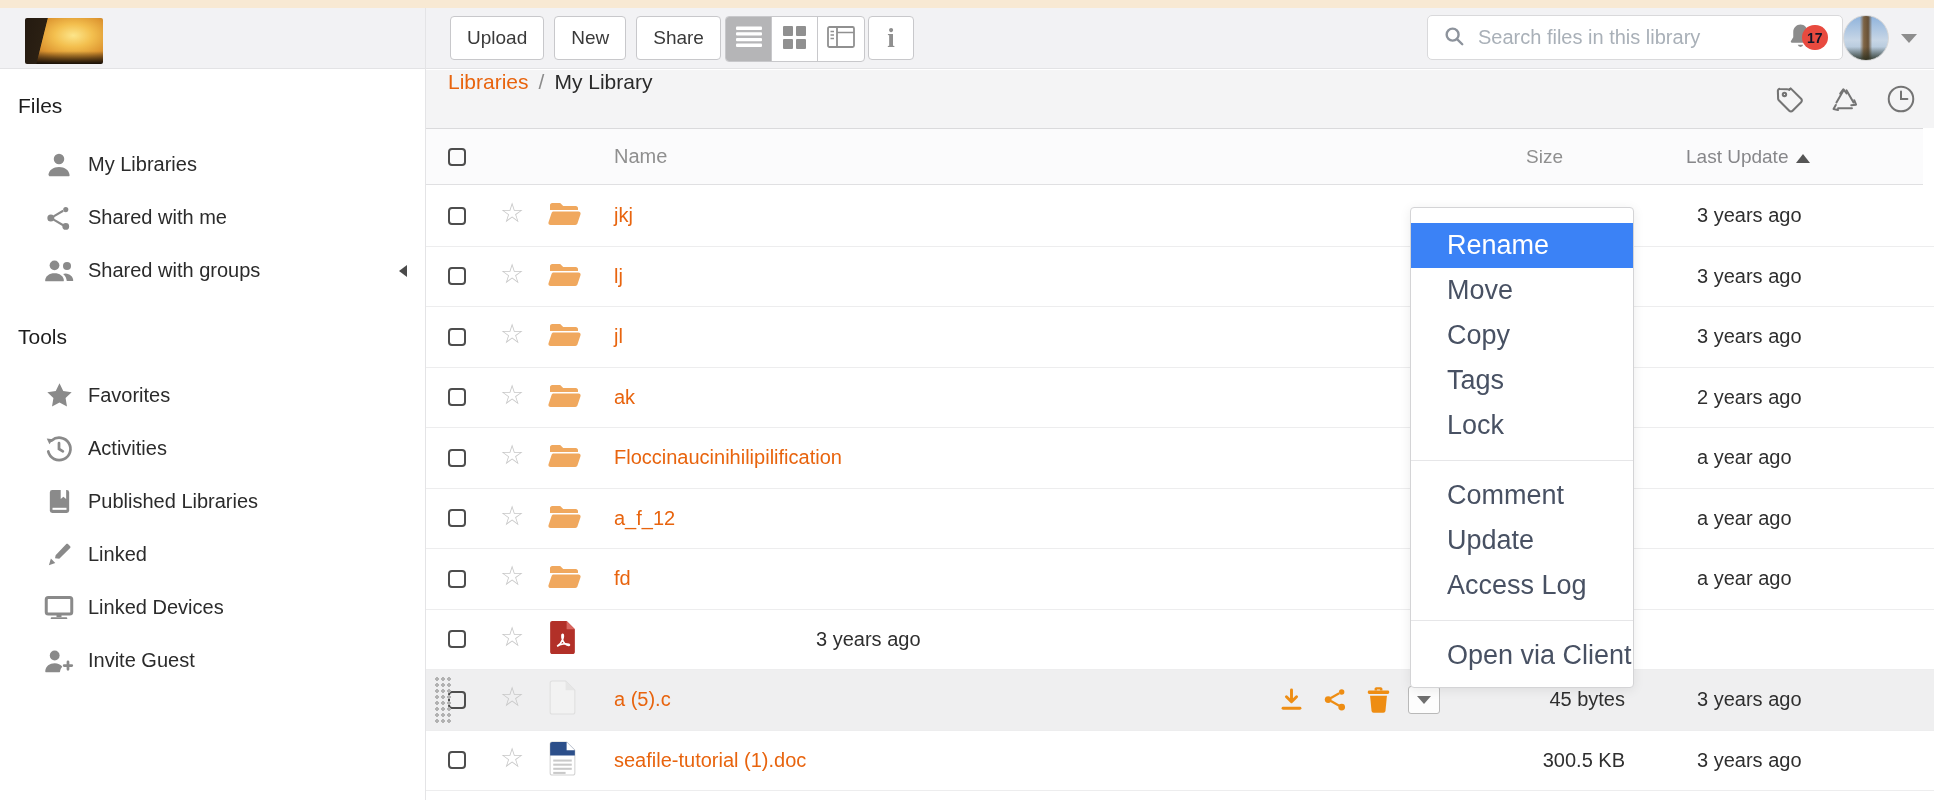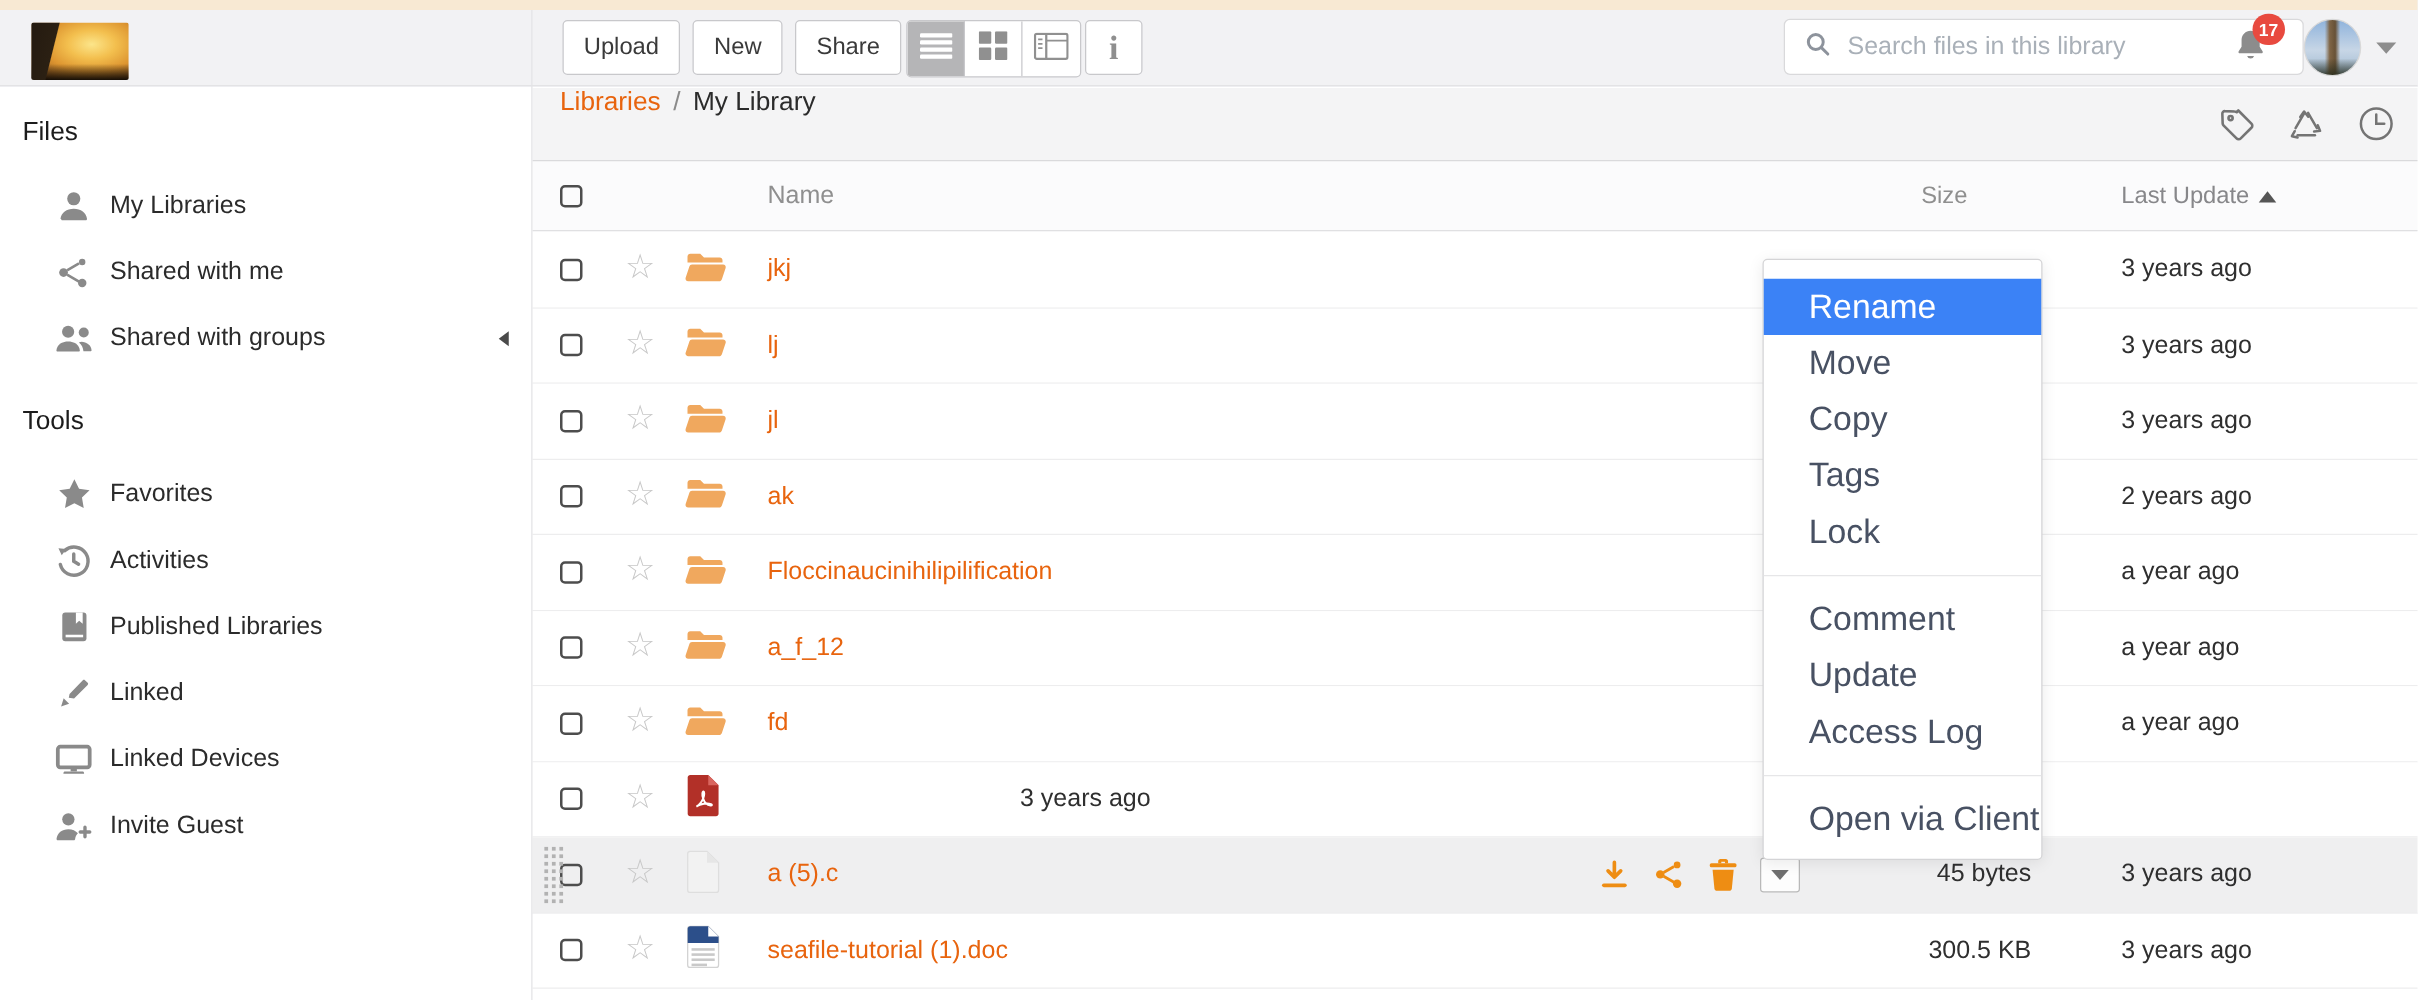--- a/index.html
+++ b/index.html
@@ -32,22 +32,22 @@
     border:1px solid #c8c8cb; border-radius:4px; display:flex; align-items:center; justify-content:center;
     font-family:"Liberation Serif","DejaVu Serif",serif; font-weight:bold; font-size:27px; color:#8f8f8f; cursor:pointer; }
 
   .search { position:absolute; left:1427px; top:7px; width:416px; height:45px; background:#fff;
     border:1px solid #d9d9db; border-radius:5px; display:flex; align-items:center; padding:0 15px; gap:13px; }
   .search input { border:none; outline:none; flex:1; font-size:20px; color:#333; background:transparent;
     font-family:inherit; }
   .search input::placeholder { color:#a9b0b8; }
 
   .bell { position:absolute; left:1786px; top:13px; cursor:pointer; }
-  .badge { position:absolute; left:1802px; top:3px; min-width:25px; height:25px; padding:0 5px;
-    border-radius:13px; background:#e84a3f; color:#ffffff; font-size:14px; font-weight:bold;
+  .badge { position:absolute; left:1802px; top:17px; min-width:25px; height:25px; padding:0 5px;
+    border-radius:13px; background:#e84a3f; color:#0f172a; font-size:14px; font-weight:bold;
     display:flex; align-items:center; justify-content:center; }
   .avatar { position:absolute; left:1843px; top:7px; width:46px; height:46px; border-radius:50%;
     cursor:pointer; border:1px solid #d8d8d8;
     background:
       linear-gradient(to top, rgba(40,45,30,.85) 0%, rgba(40,45,30,0) 30%),
       linear-gradient(90deg, rgba(110,130,160,0) 36%, rgba(122,92,56,.92) 45%, rgba(100,75,45,.95) 55%, rgba(110,130,160,0) 64%),
       linear-gradient(to bottom, #8fb3dc 0%, #c7d6e6 55%, #9fb8cf 100%); }
   .avatar-caret { position:absolute; left:1901px; top:26px; width:0; height:0; cursor:pointer;
     border-left:8px solid transparent; border-right:8px solid transparent; border-top:9px solid #8d8d8d; }
 
@@ -65,21 +65,21 @@
 
   
   .breadcrumb-row { position:fixed; left:426px; top:70px; right:0; height:58px; background:#f4f4f5;
     display:flex; padding-left:22px; }
   .crumb-root { color:#e8640e; font-size:21px; cursor:pointer; }
   .crumb-sep { color:#8a8a8a; font-size:21px; margin:0 10px; }
   .crumb-cur { color:#2b2b2b; font-size:21px; }
   .crumb-icons { position:absolute; right:17px; top:0; height:58px; display:flex; align-items:center; gap:24px; }
   .crumb-ic { width:32px; height:32px; display:flex; align-items:center; justify-content:center; cursor:pointer; }
 
-  .table-header { position:fixed; left:426px; top:128px; right:0; height:57px; background:#fbfbfc;
+  .table-header { position:fixed; left:426px; top:128px; right:11px; height:57px; background:#fbfbfc;
     border-top:1px solid #dadadc; border-bottom:1px solid #e0e0e2; display:flex; align-items:center;
     padding-left:22px; font-size:19px; color:#8f8f8f; }
   .rows { position:fixed; left:426px; top:186px; right:0; bottom:0; background:#fff; }
   .row { height:60.5px; display:flex; align-items:center; border-bottom:1px solid #ededee;
     position:relative; padding-left:22px; background:#fff; }
   .row.hover { background:#efeff0; }
 
   .c-check { width:52px; flex:none; display:flex; align-items:center; }
   .checkbox { width:18px; height:18px; border:2px solid #4d4d4d; border-radius:4px; background:transparent; cursor:pointer; }
   .c-star { width:48px; flex:none; font-size:27px; color:#c8c8c8; line-height:1; padding-bottom:4px; cursor:pointer; }

